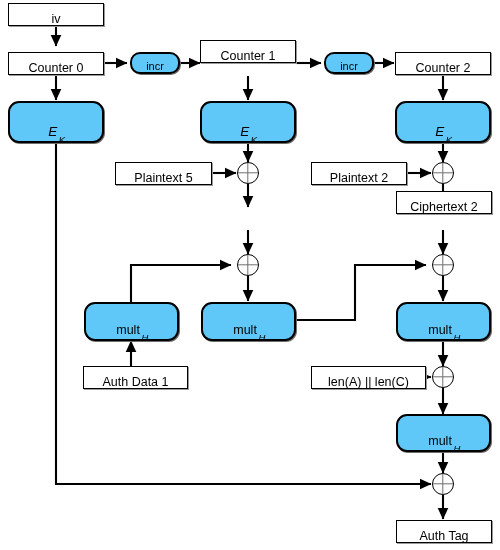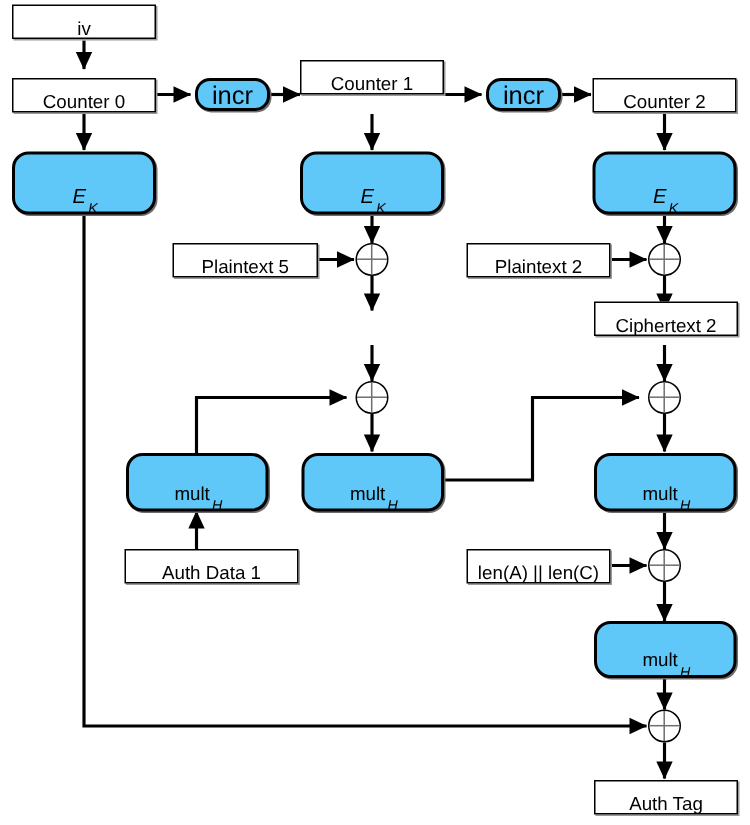--- a/index.html
+++ b/index.html
@@ -44,21 +44,21 @@
     border: 2px solid #000000;
     border-radius: 11px;
     box-shadow: 1px 1px 0 0 #6d6d6d;
   }
   
   .pill {
     background: #5fc8f8;
     border: 2px solid #000000;
     border-radius: 10px;
     box-shadow: 1px 1px 0 0 #6d6d6d;
-    font-size: 17px;
+    font-size: 11px;
   }
   .ital {
     font-style: italic;
     font-size: 13.5px;
   }
   .sub {
     font-style: italic;
     font-size: 9.5px;
     vertical-align: sub;
     position: relative;
@@ -187,41 +187,41 @@
     <span><span class="ital">E</span><span class="sub">K</span></span>
   </div>
 
   <div class="node box" style="left:115px; top:162px; width:97px; height:23px;">
     <span>Plaintext 5</span>
   </div>
   <div class="node box" style="left:311px; top:162px; width:96px; height:23px;">
     <span>Plaintext 2</span>
   </div>
 
-  <div class="node box" style="left:396px; top:201px; width:96px; height:23px;">
+  <div class="node box" style="left:396px; top:191px; width:96px; height:23px;">
     <span>Ciphertext 2</span>
   </div>
 
   <div class="node blk" style="left:84px;  top:302px; width:95px; height:39px;">
     <span class="multlbl"><span>mult</span><span class="sub">H</span></span>
   </div>
   <div class="node blk" style="left:201px; top:302px; width:95px; height:39px;">
     <span class="multlbl"><span>mult</span><span class="sub">H</span></span>
   </div>
   <div class="node blk" style="left:396px; top:302px; width:95px; height:39px;">
     <span class="multlbl"><span>mult</span><span class="sub">H</span></span>
   </div>
   <div class="node blk" style="left:396px; top:414px; width:95px; height:38px;">
     <span class="multlbl"><span>mult</span><span class="sub">H</span></span>
   </div>
 
-  <div class="node box" style="left:83px;  top:366px; width:116px; height:23px;">
+  <div class="node box" style="left:83px;  top:366px; width:105px; height:23px;">
     <span>Auth Data 1</span>
   </div>
-  <div class="node box" style="left:311px; top:366px; width:96px; height:23px;">
+  <div class="node box" style="left:311px; top:366px; width:115px; height:23px;">
     <span>len(A) || len(C)</span>
   </div>
 
   <div class="node box" style="left:396px; top:520px; width:96px; height:23px;">
     <span>Auth Tag</span>
   </div>
 
   <div class="xor" style="left:237px; top:162px;"></div>
   <div class="xor" style="left:432px; top:162px;"></div>
   <div class="xor" style="left:237px; top:254px;"></div>

